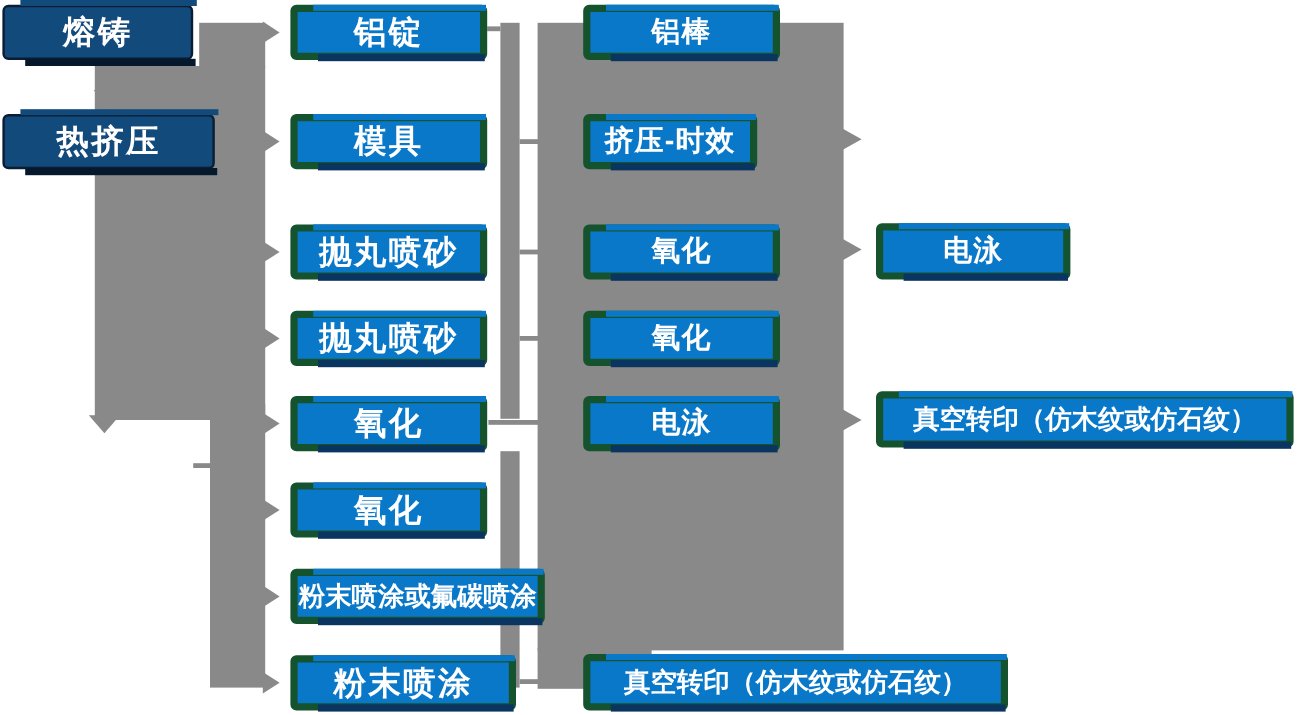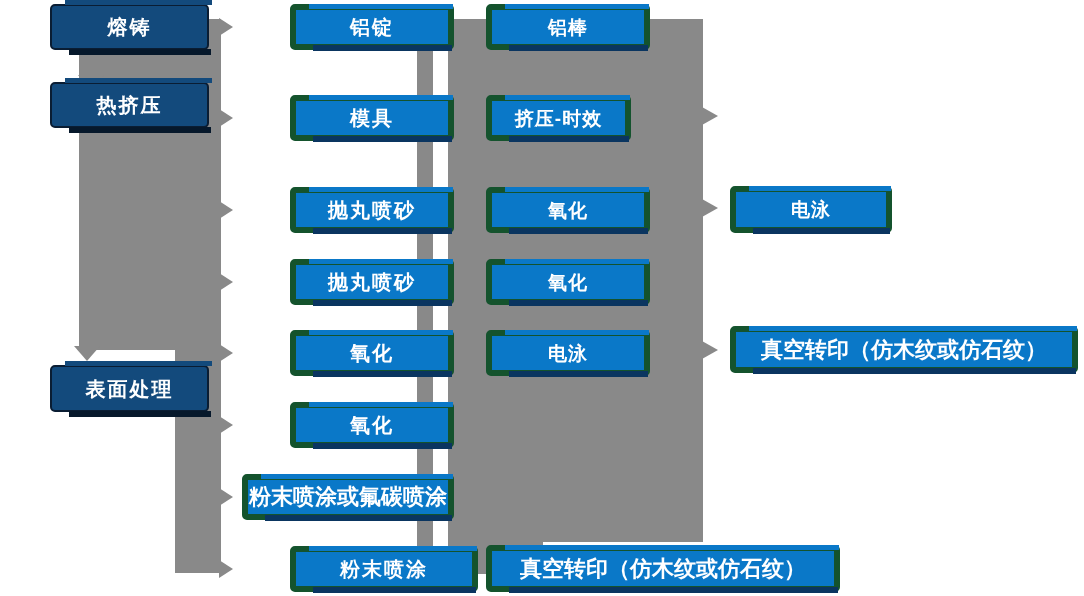--- a/index.html
+++ b/index.html
@@ -34,22 +34,22 @@
   .box::before{ 
     content:"";position:absolute;left:13px;right:-5px;top:-6px;height:5px;
     background:inherit;
   }
   .box::after{ 
     content:"";position:absolute;left:17px;right:-4px;bottom:-7px;height:6px;
     background:var(--sliv,#0A3560);
   }
   .blue{background:var(--blue,#0A78C8);border:6px solid #14532d;--sliv:#0A3560;}
   .navy{background:var(--navy,#134A7C);border:2px solid #0A1D33;--sliv:#06182B;}
-  .c1,.c2{font-size:20px;letter-spacing:2px;margin-left:48px;}
-  .c3,.c4{font-size:19px;letter-spacing:1px;}
+  .c1,.c2{font-size:27px;letter-spacing:2px;}
+  .c3,.c4{font-size:24px;letter-spacing:1px;}
   .long{font-size:22px;letter-spacing:0;}
 </style>
 </head>
 <body>
 
 <div id="canvas">
 
   <div class="g" style="left:448px;top:19px;width:255px;height:523px"></div>
   <div class="g" style="left:448px;top:540px;width:95px;height:34px"></div>
   <div class="g" style="left:417px;top:19px;width:16px;height:330px"></div>
@@ -74,22 +74,21 @@
   <div class="ar" style="left:219px;top:416px"></div>
   <div class="ar" style="left:219px;top:488px"></div>
   <div class="ar" style="left:219px;top:560px"></div>
   <div class="ar4" style="left:702px;top:107px"></div>
   <div class="ar4" style="left:702px;top:199px"></div>
   <div class="ar4" style="left:702px;top:341px"></div>
   <div class="ad" style="left:78px;top:75px"></div>
   <div class="ad" style="left:74px;top:346px"></div>
 
   <div class="box navy c1" style="left:2px;top:4px;width:159px;height:46px">熔铸</div>
-  <div class="box navy c1" style="left:2px;top:82px;width:159px;height:46px">热挤压</div>
-  <div class="box navy c1" style="left:2px;top:365px;width:159px;height:47px">表面处理</div>
+  <div class="box navy c1" style="left:2px;top:95px;width:177px;height:46px">热挤压</div>
 
   <div class="box blue c2" style="left:242px;top:4px;width:164px;height:46px">铝锭</div>
   <div class="box blue c2" style="left:242px;top:95px;width:164px;height:46px">模具</div>
   <div class="box blue c2" style="left:242px;top:187px;width:164px;height:46px">抛丸喷砂</div>
   <div class="box blue c2" style="left:242px;top:259px;width:164px;height:46px">抛丸喷砂</div>
   <div class="box blue c2" style="left:242px;top:330px;width:164px;height:46px">氧化</div>
   <div class="box blue c2" style="left:242px;top:402px;width:164px;height:46px">氧化</div>
   <div class="box blue long" style="left:242px;top:474px;width:212px;height:46px">粉末喷涂或氟碳喷涂</div>
   <div class="box blue c2" style="left:242px;top:546px;width:188px;height:46px">粉末喷涂</div>
 

